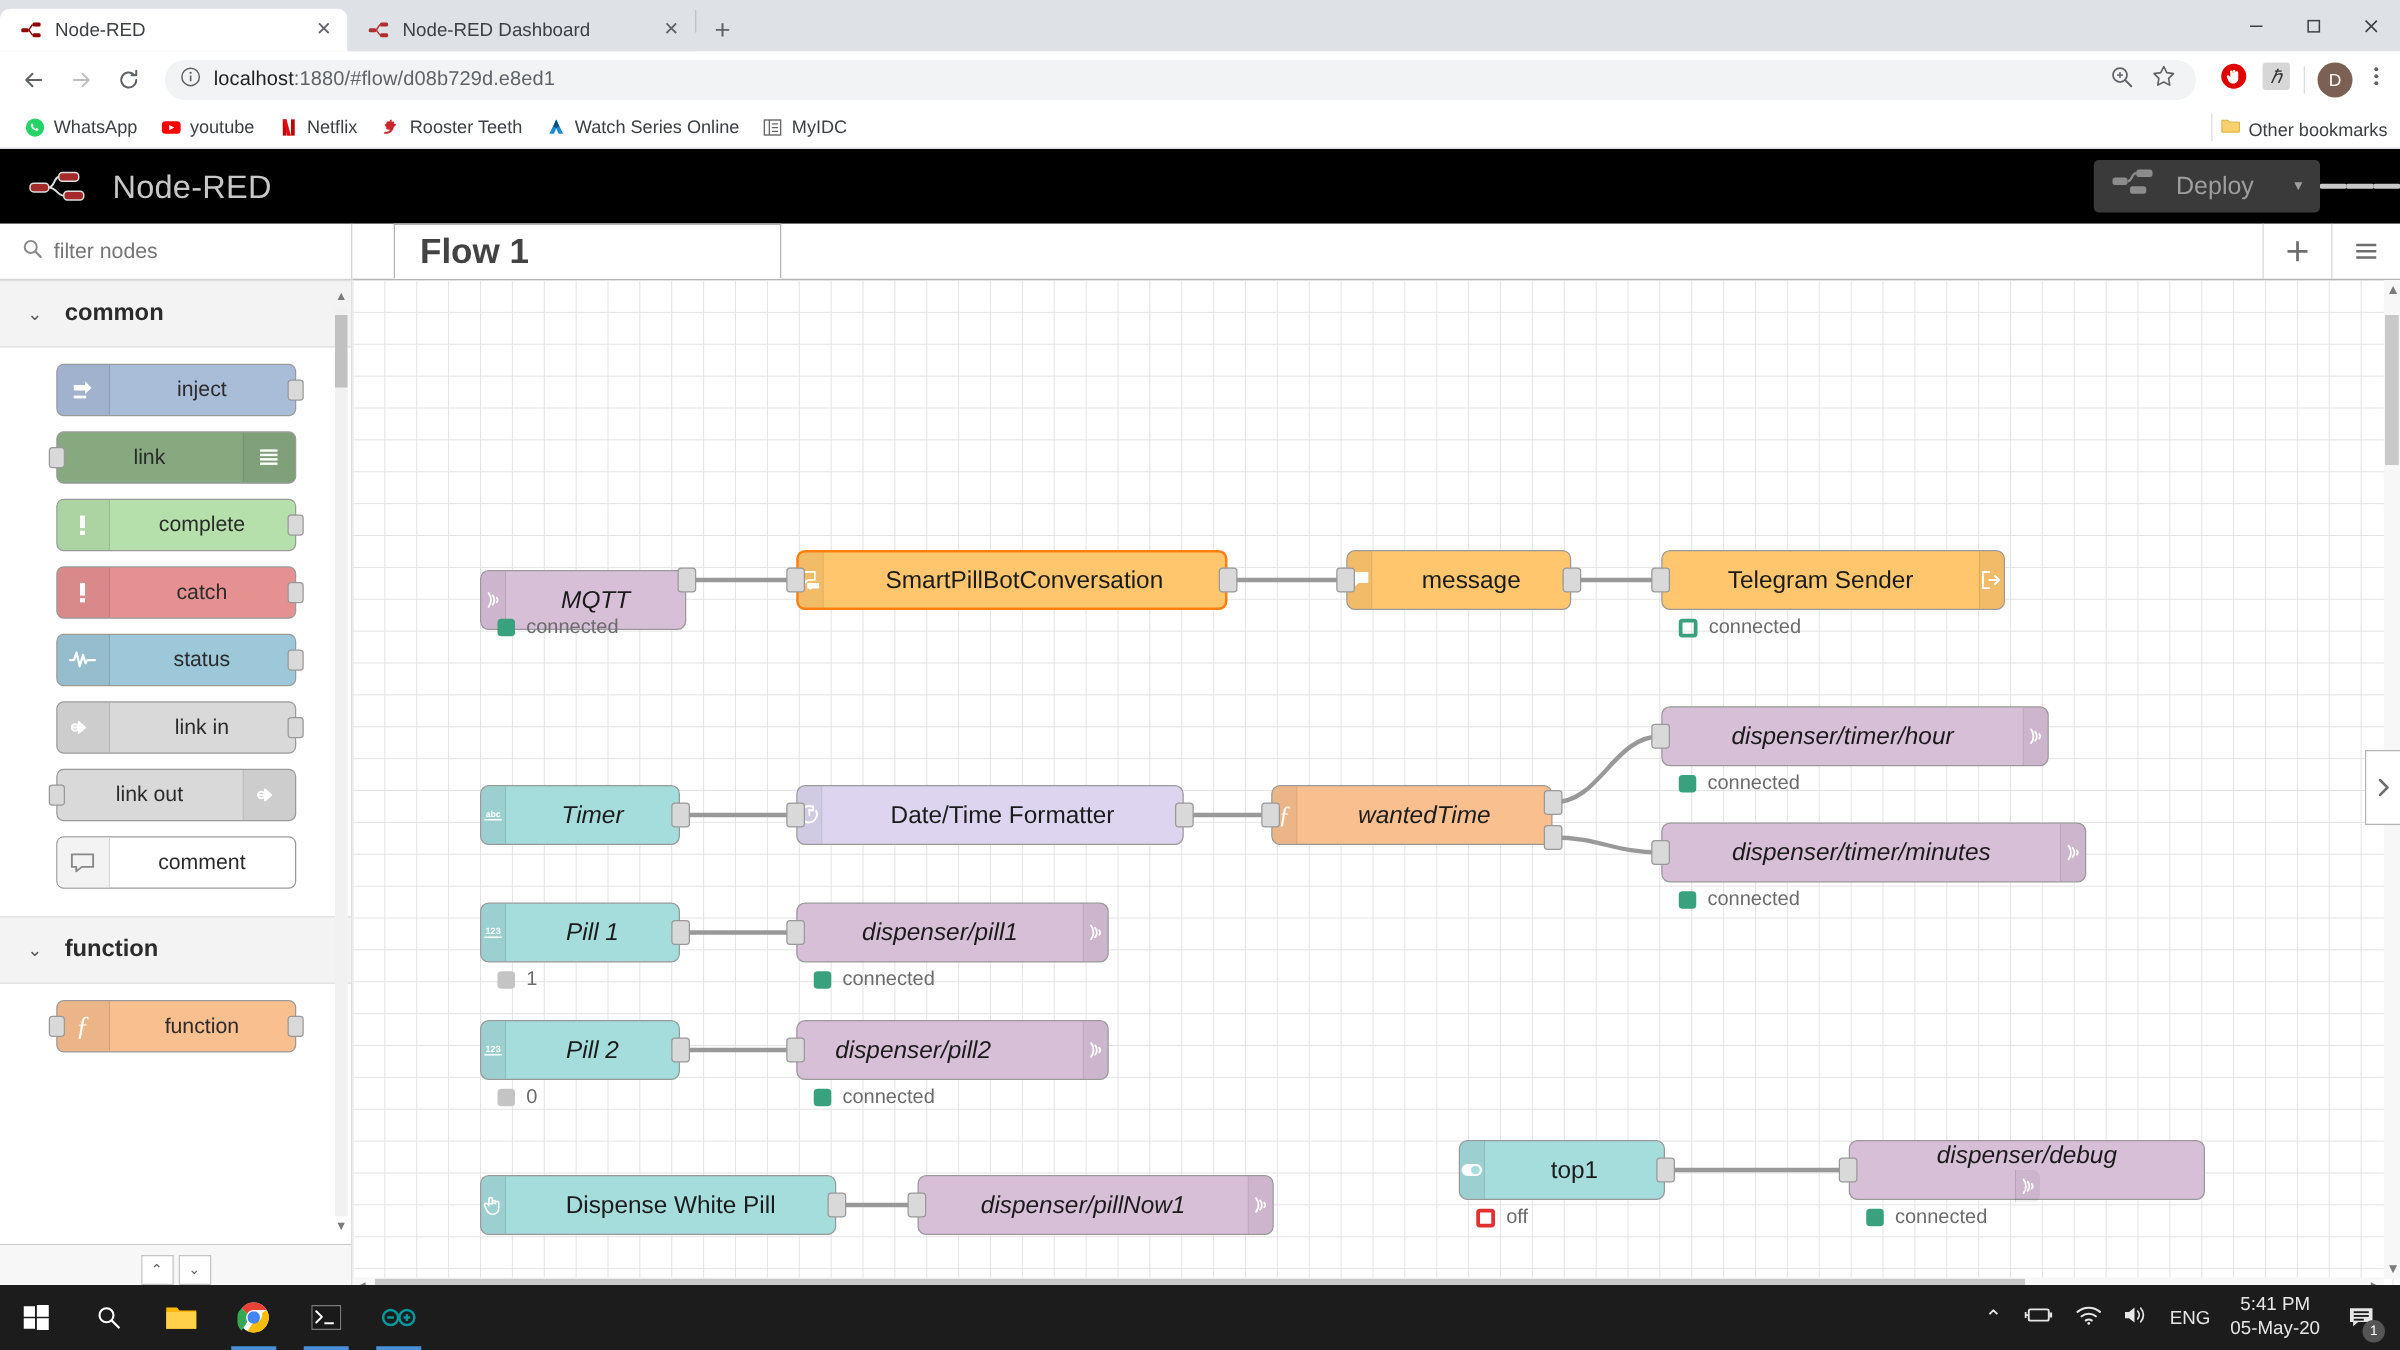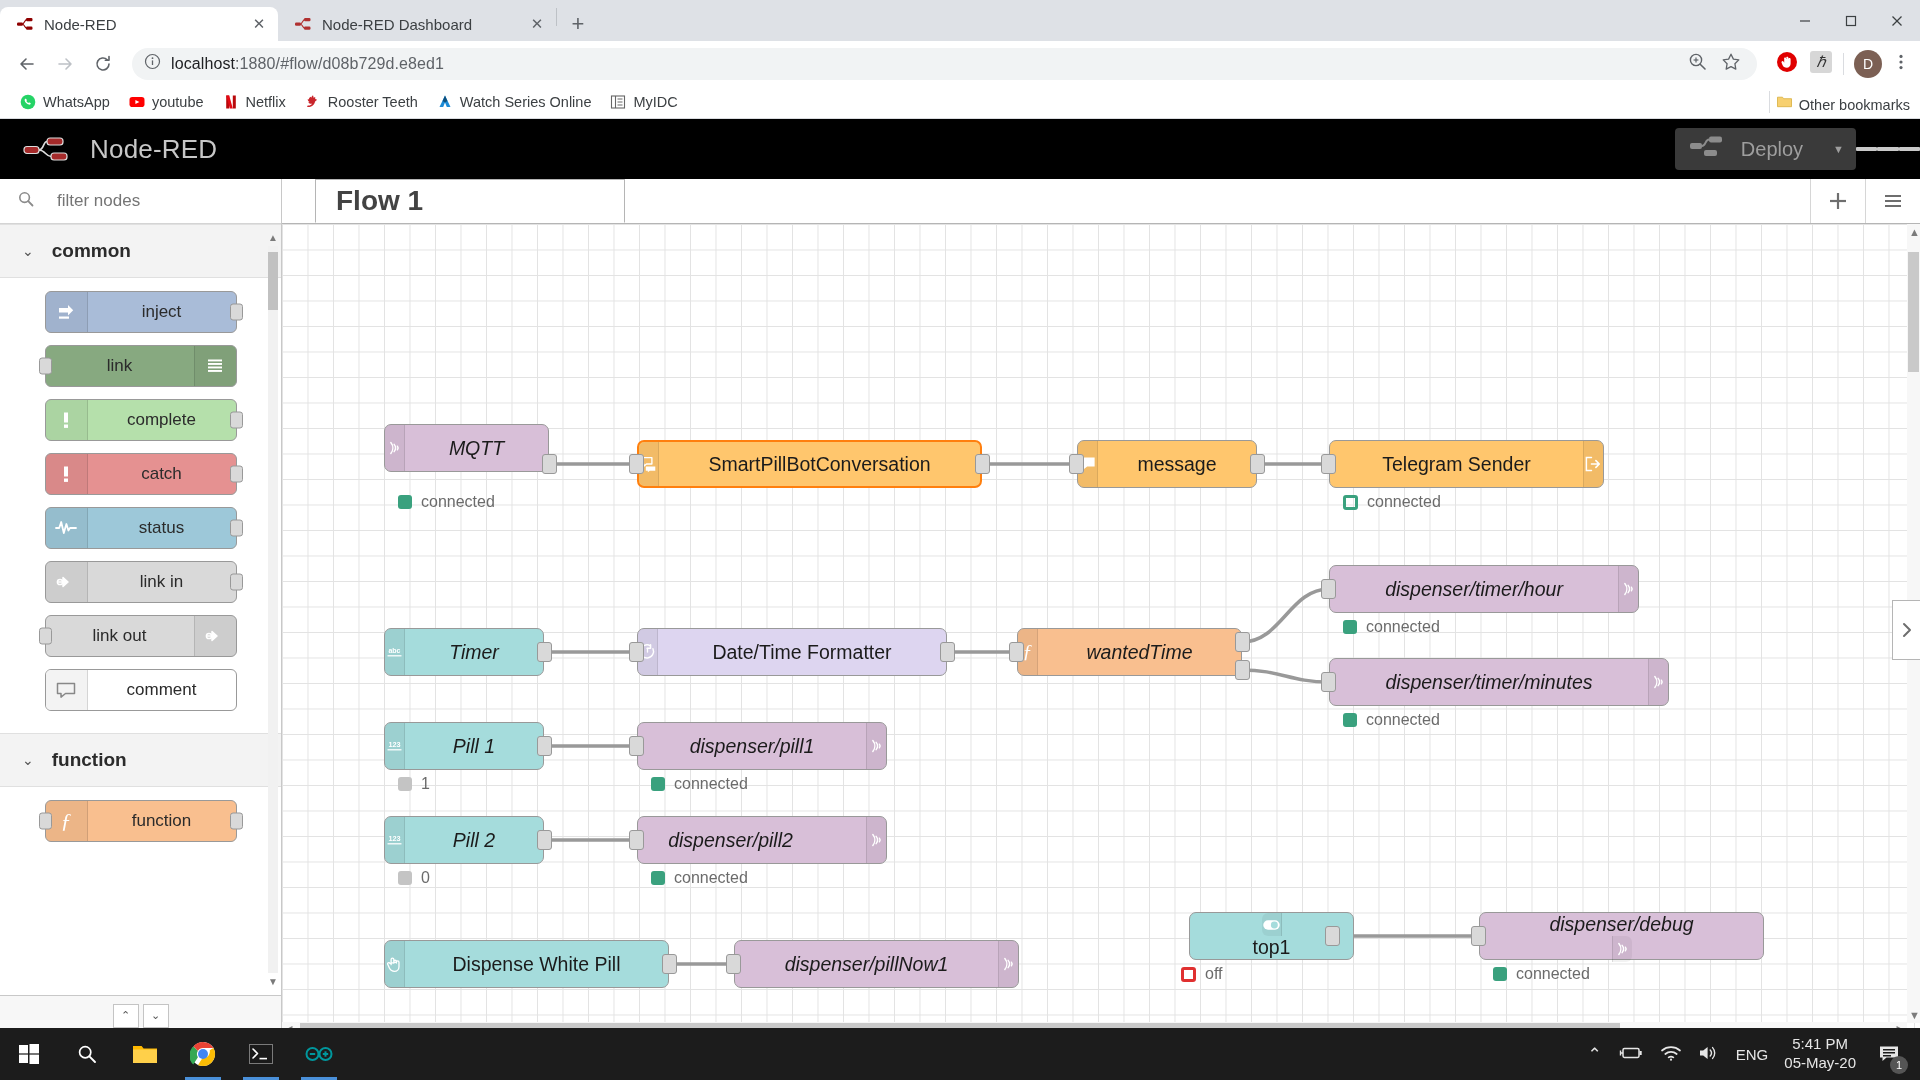--- a/index.html
+++ b/index.html
@@ -72,21 +72,21 @@
   }
   .deploy-btn .caret{ font-size:11px; margin-left:18px;}
   .hamburger{ width:64px; height:60px; display:flex; align-items:center; justify-content:center; }
   .hamburger span{ display:block; width:30px;height:4px;background:#c9c9c9;margin:3px 0;border-radius:1px;}
 
   .nr-body{ display:flex; height:calc(1080px - 41px - 45px - 33px - 60px - 45px); }
 
   
   .palette{ width:282px; border-right:1px solid #c8c8c8; display:flex; flex-direction:column; background:#fff;}
   .palette-search{
-    height:45px; display:flex; align-items:center; gap:23px; padding:0 18px;
+    height:45px; display:flex; align-items:center; gap:9px; padding:0 18px;
     border-bottom:1px solid #d4d4d4; color:#9a9a9a; font-size:17px;
   }
   .palette-scroll{ flex:1; overflow:hidden; position:relative; background:#fff; }
   .cat-header{
     background:#f3f3f3; border-top:1px solid #e0e0e0; border-bottom:1px solid #e0e0e0;
     height:54px; display:flex; align-items:center; gap:18px; padding:0 22px;
     font-size:19px; font-weight:bold; color:#2b2b2b;
   }
   .cat-header .chev{ font-size:14px; font-weight:normal; color:#555;}
   .cat-body{ padding:13px 0 10px 0; }
@@ -581,21 +581,21 @@
           <path d="M262,428 C303.85,428 313.15,428 355,428" stroke="#999" stroke-width="3.5" fill="none"></path>
           <path d="M665,428 C696.5,428 703.5,428 735,428" stroke="#999" stroke-width="3.5" fill="none"></path>
           <path d="M960,418 C999.15,418 1007.85,365 1047,365" stroke="#999" stroke-width="3.5" fill="none"></path>
           <path d="M960,446 C999.15,446 1007.85,458 1047,458" stroke="#999" stroke-width="3.5" fill="none"></path>
           <path d="M262,522 C303.85,522 313.15,522 355,522" stroke="#999" stroke-width="3.5" fill="none"></path>
           <path d="M262,616 C303.85,616 313.15,616 355,616" stroke="#999" stroke-width="3.5" fill="none"></path>
           <path d="M387,740 C416.25,740 422.75,740 452,740" stroke="#999" stroke-width="3.5" fill="none"></path>
           <path d="M1050,712 C1116.15,712 1130.85,712 1197,712" stroke="#999" stroke-width="3.5" fill="none"></path>
         </svg>
       <div id="nodes-layer">
-          <div class="node" style="left: 102px; top: 200px; width: 165px; background: rgb(216, 191, 216);">
+          <div class="node" style="left: 102px; top: 232px; width: 165px; background: rgb(216, 191, 216);">
             <span class="nico">
               <svg width="26" height="26" viewBox="0 0 26 26">
                 <g fill="none" stroke="#fff" stroke-width="2" stroke-linecap="round">
                   <path d="M8 5.5a12 12 0 0 1 0 15"></path>
                   <path d="M12.5 8a8 8 0 0 1 0 10"></path>
                   <path d="M17 10.5a4 4 0 0 1 0 5"></path>
                 </g>
               </svg>
             </span>
             <span class="nlabel ital">MQTT</span>
@@ -764,21 +764,21 @@
             <span class="nico right">
               <svg width="26" height="26" viewBox="0 0 26 26">
                 <g fill="none" stroke="#fff" stroke-width="2" stroke-linecap="round">
                   <path d="M8 5.5a12 12 0 0 1 0 15"></path>
                   <path d="M12.5 8a8 8 0 0 1 0 10"></path>
                   <path d="M17 10.5a4 4 0 0 1 0 5"></path>
                 </g>
               </svg>
             </span>
           </div>
-          <div class="node" style="left: 907px; top: 688px; width: 165px; background: rgb(165, 220, 220); flex-direction: column;">
+          <div class="node" style="left: 885px; top: 688px; width: 165px; background: rgb(165, 220, 220);">
             <span class="nico">
               <svg width="30" height="22" viewBox="0 0 30 22">
                 <rect x="2" y="3.5" width="26" height="15" rx="7.5" fill="#fff"></rect>
                 <circle cx="19.5" cy="11" r="5.5" fill="#a5dcdc"></circle>
               </svg>
             </span>
             <span class="nlabel">top1</span>
           </div>
           <div class="status" style="left: 899px; top: 741px;">
             <span class="ring red"></span>

